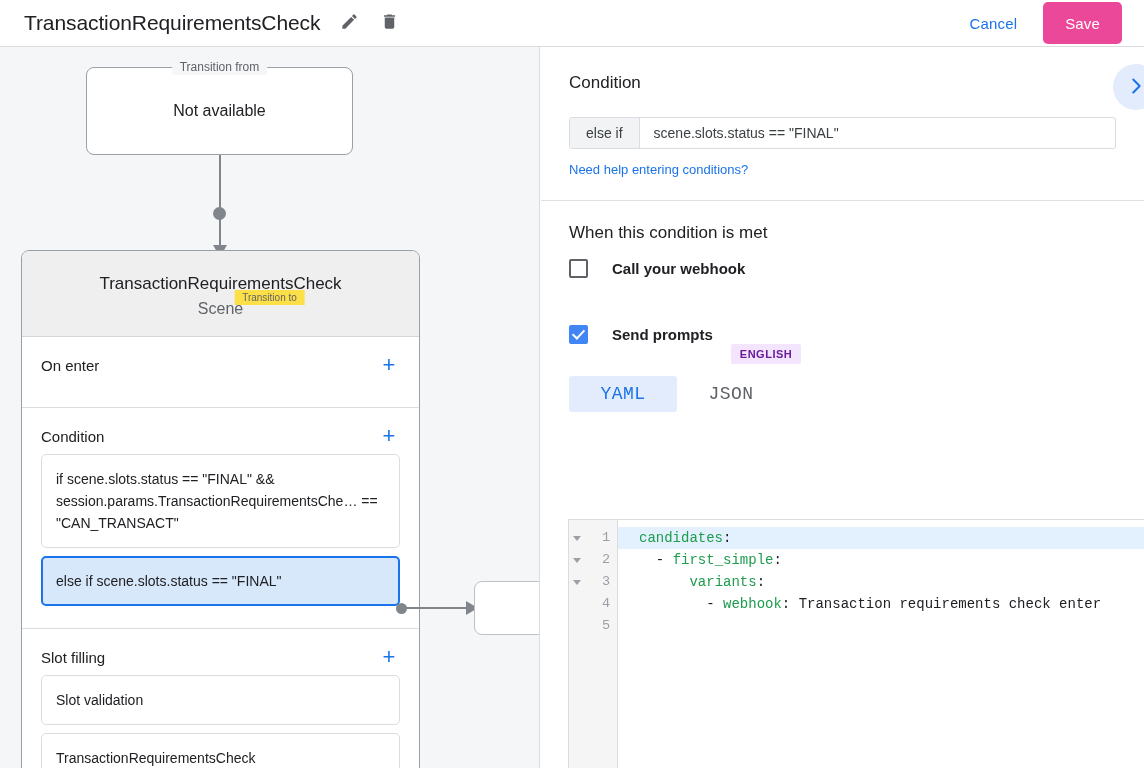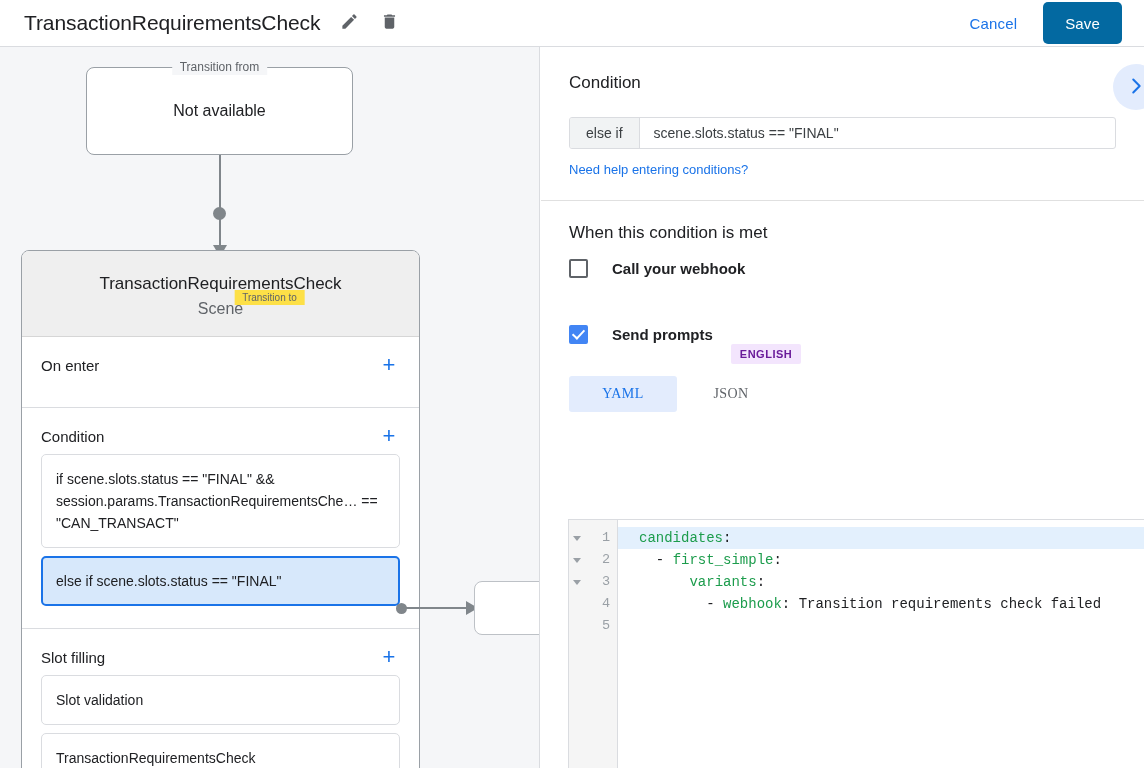--- a/index.html
+++ b/index.html
@@ -43,21 +43,21 @@
     background: none; border: none;
     color: #1a73e8;
     font-family: inherit;
     font-size: 15px; font-weight: 500;
     letter-spacing: 0.15px;
     cursor: pointer;
     padding: 8px 12px;
     border-radius: 4px;
   }
   #save-button {
-    background: #0369a1; border: none;
+    background: #ec4899; border: none;
     color: #ffffff;
     font-family: inherit;
     font-size: 15px; font-weight: 500;
     letter-spacing: 0.15px;
     cursor: pointer;
     padding: 0 22px;
     height: 42px;
     border-radius: 5px;
     margin-left: 14px;
     margin-right: 22px;
@@ -364,27 +364,27 @@
 
   
   #editor-tabs {
     display: flex;
     margin-bottom: 12px;
   }
   .editor-tab {
     min-width: 108px;
     height: 36px;
     display: flex; align-items: center; justify-content: center;
-    font-size: 14px;
+    font-size: 18px;
     letter-spacing: 0.4px;
     color: #5f6368;
     cursor: pointer;
     background: transparent;
     border: none;
-    font-family: Liberation Serif, serif;
+    font-family: Liberation Mono, monospace;
   }
   .editor-tab.active {
     background: #e3ecfd;
     color: #1a73e8;
     border-radius: 3px;
   }
 
   
   #code-editor {
     position: absolute;
@@ -592,19 +592,19 @@
       </div>
     </div>
 
     <div id="code-lines">
       <div class="code-row highlight"><span></span><span class="tok-dash"></span><span class="tok-key">candidates</span><span class="tok-punct">:</span><span class="tok-val"></span></div>
 
       <div class="code-row"><span>  </span><span class="tok-dash">- </span><span class="tok-key">first_simple</span><span class="tok-punct">:</span><span class="tok-val"></span></div>
 
       <div class="code-row"><span>      </span><span class="tok-dash"></span><span class="tok-key">variants</span><span class="tok-punct">:</span><span class="tok-val"></span></div>
 
-      <div class="code-row"><span>        </span><span class="tok-dash">- </span><span class="tok-key">webhook</span><span class="tok-punct">:</span><span class="tok-val"> Transition requirements check failed</span></div>
+      <div class="code-row"><span>        </span><span class="tok-dash">- </span><span class="tok-key">webhook</span><span class="tok-punct">:</span><span class="tok-val"> Transaction requirements check enter</span></div>
 
       <div class="code-row"><span></span></div>
     </div>
   </div>
 
 </div>
 
 </body></html>

